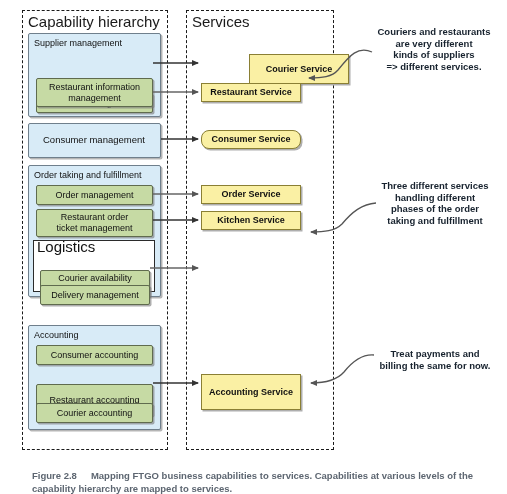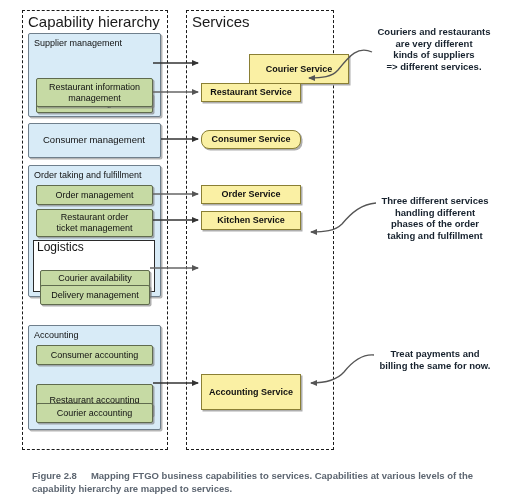--- a/index.html
+++ b/index.html
@@ -14,21 +14,21 @@
 
   
   .group{position:absolute;box-sizing:border-box;background:#d8ebf7;
          border:1px solid #6f7f8c;border-radius:2px;
          box-shadow:1.5px 1.5px 0 rgba(120,120,120,.55);}
   .group-title{position:absolute;font-size:9px;color:#111;line-height:10px;white-space:nowrap;}
 
   
   .subgroup{position:absolute;box-sizing:border-box;background:#ffffff;
             border:1px solid #2b2b2b;}
-  .subgroup-title{position:absolute;font-size:12px;color:#111;line-height:10px;white-space:nowrap;}
+  .subgroup-title{position:absolute;font-size:15px;color:#111;line-height:10px;white-space:nowrap;}
 
   
   .cap{position:absolute;box-sizing:border-box;background:#c6daa4;
        border:1px solid #5f6b4e;border-radius:2px;
        display:flex;align-items:center;justify-content:center;text-align:center;
        font-size:9px;line-height:11px;color:#111;
        box-shadow:1.5px 1.5px 0 rgba(120,120,120,.6);}
 
   
   .svc{position:absolute;box-sizing:border-box;background:#faf0a4;
@@ -90,21 +90,21 @@
   <div class="svc" style="left:201px;top:83px;width:100px;height:19px;">Restaurant Service</div>
   <div class="svc" style="left:201px;top:130px;width:100px;height:19px;border-radius:8px;">Consumer Service</div>
   <div class="svc" style="left:201px;top:185px;width:100px;height:19px;">Order Service</div>
   <div class="svc" style="left:201px;top:211px;width:100px;height:19px;">Kitchen Service</div>
   <div class="svc" style="left:201px;top:374px;width:100px;height:36px;">Accounting Service</div>
 
   <div class="note" style="left:363px;top:26px;width:142px;">Couriers and restaurants
 are very different
 kinds of suppliers
 =&gt; different services.</div>
-  <div class="note" style="left:365px;top:180px;width:140px;margin-top:15px;">Three different services
+  <div class="note" style="left:365px;top:180px;width:140px;">Three different services
 handling different
 phases of the order
 taking and fulfillment</div>
   <div class="note" style="left:366px;top:348px;width:138px;">Treat payments and
 billing the same for now.</div>
 
   <svg class="overlay" viewBox="0 0 507 494">
     <defs>
       <marker id="ah" markerWidth="7" markerHeight="7" refX="6" refY="3" orient="auto" markerUnits="userSpaceOnUse">
         <path d="M0,0 L7,3 L0,6 z" fill="#333"></path>

